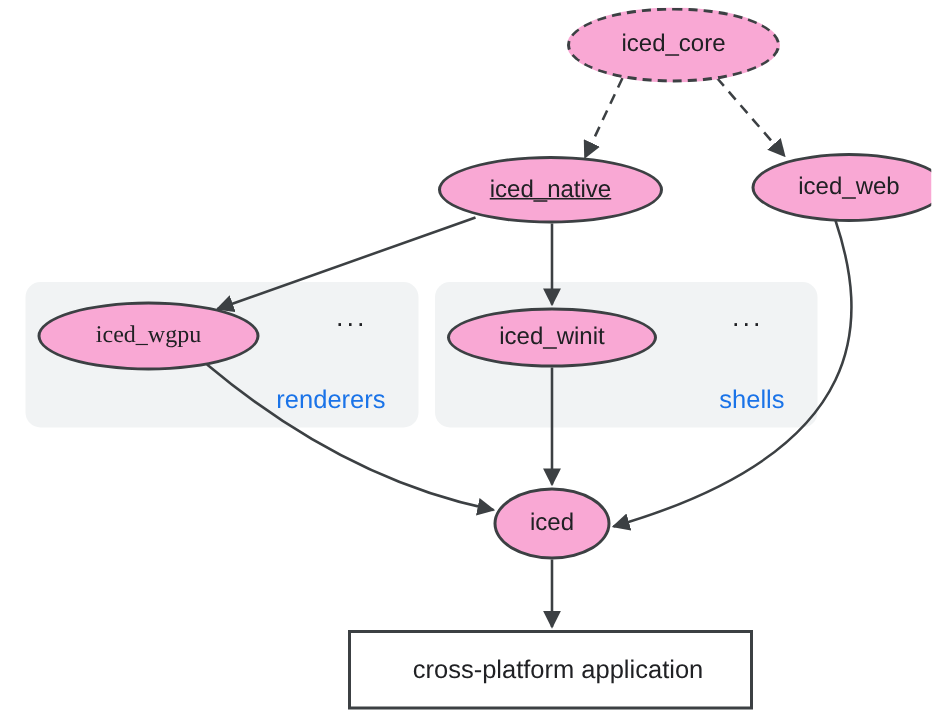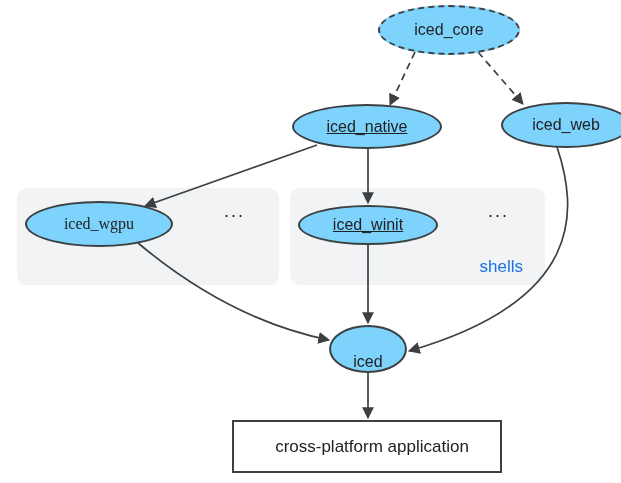--- a/index.html
+++ b/index.html
@@ -51,21 +51,21 @@
     bottom: 8px;
     font-size: 17px;
     color: var(--group-label, #1a73e8);
   }
 
   .node {
     position: absolute;
     display: flex;
     align-items: center;
     justify-content: center;
-    background: #7dd3fc;
+    background: #f9a8d4;
     border: 2px solid var(--node-stroke, #3c4043);
     border-radius: 50%;
     box-sizing: border-box;
     font-size: 16px;
     color: var(--node-text, #202124);
     z-index: 3;
   }
   .node.dashed { border-style: dashed; }
 
   .rect-node {
@@ -80,36 +80,37 @@
     color: var(--node-text, #202124);
     z-index: 3;
     padding-left: 10px;
   }
 
   
   #node-iced-core   { left: 378px; top: 5px;   width: 142px; height: 50px; }
   #node-iced-native { left: 292px; top: 104px; width: 150px; height: 45px; text-decoration: underline; }
   #node-iced-web    { left: 501px; top: 102px; width: 130px; height: 46px; }
   #node-iced-wgpu   { left: 25px;  top: 201px; width: 148px; height: 46px; font-family: Liberation Serif, serif; }
-  #node-iced-winit  { left: 298px; top: 205px; width: 140px; height: 40px; text-decoration: underline; }
-  #node-iced        { left: 329px; top: 325px; width: 78px;  height: 48px; align-items: flex-end; }
+  #node-iced-winit  { left: 298px; top: 205px; width: 140px; height: 40px; }
+  #node-iced        { left: 329px; top: 325px; width: 78px;  height: 48px; }
   #node-application { left: 232px; top: 420px; width: 270px; height: 53px; }
 
   #group-renderers { left: 17px;  top: 188px; width: 262px; height: 97px; }
   #group-shells    { left: 290px; top: 188px; width: 255px; height: 97px; }
   #group-renderers .group-ellipsis { right: 34px; }
   #group-shells    .group-ellipsis { right: 36px; }
 </style>
 </head>
 <body>
 
 <div class="canvas">
 
   <div class="group-box" id="group-renderers">
     <span class="group-ellipsis">...</span>
+    <span class="group-label">renderers</span>
   </div>
   <div class="group-box" id="group-shells">
     <span class="group-ellipsis">...</span>
     <span class="group-label">shells</span>
   </div>
 
   <svg class="edges" viewBox="0 0 621 483" xmlns="http://www.w3.org/2000/svg">
     <defs>
       <marker id="arrowhead" viewBox="0 0 10 10" refX="9" refY="5" markerWidth="7" markerHeight="7" orient="auto">
         <path d="M 0 0 L 10 5 L 0 10 z"></path>

